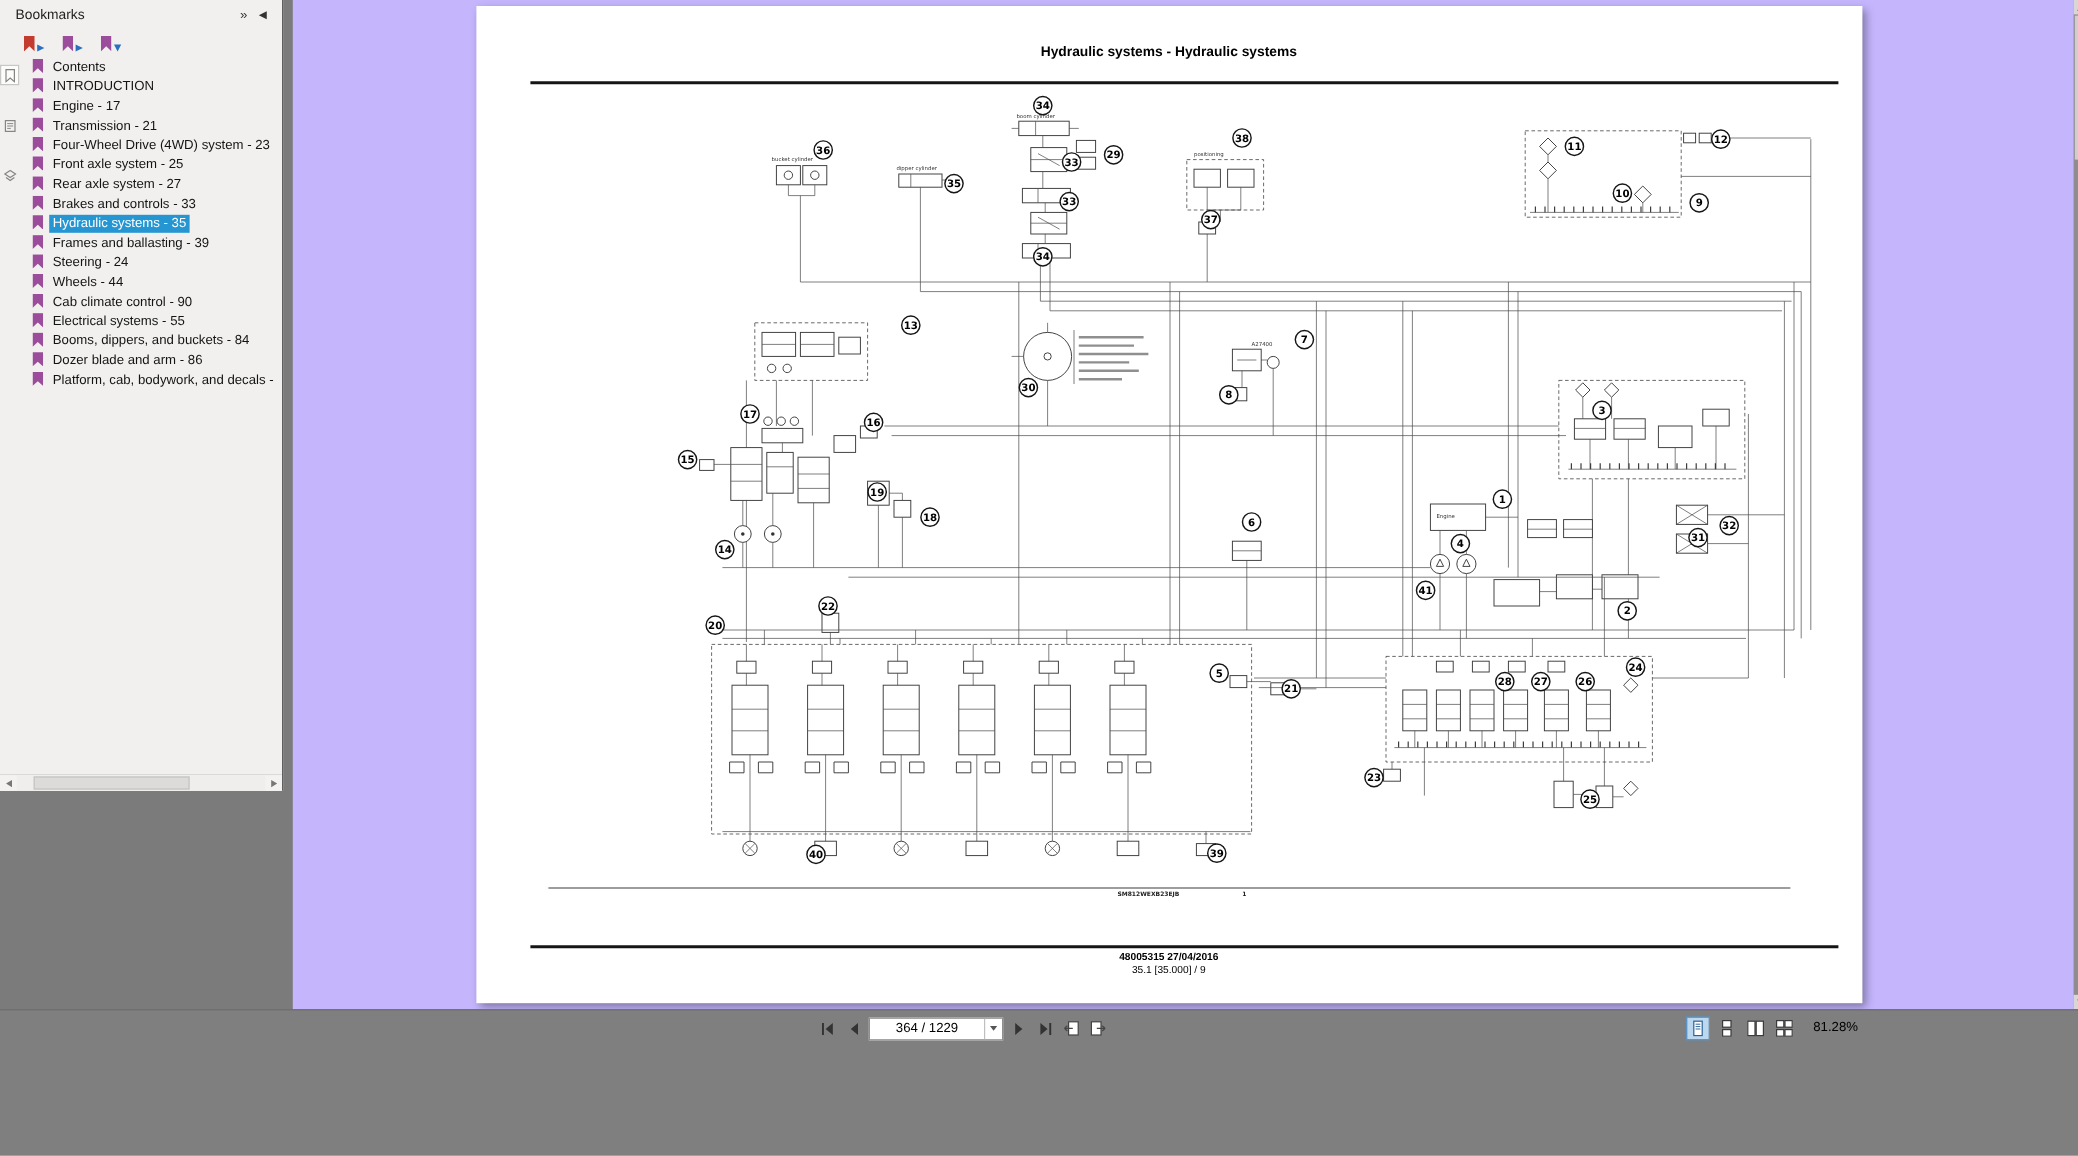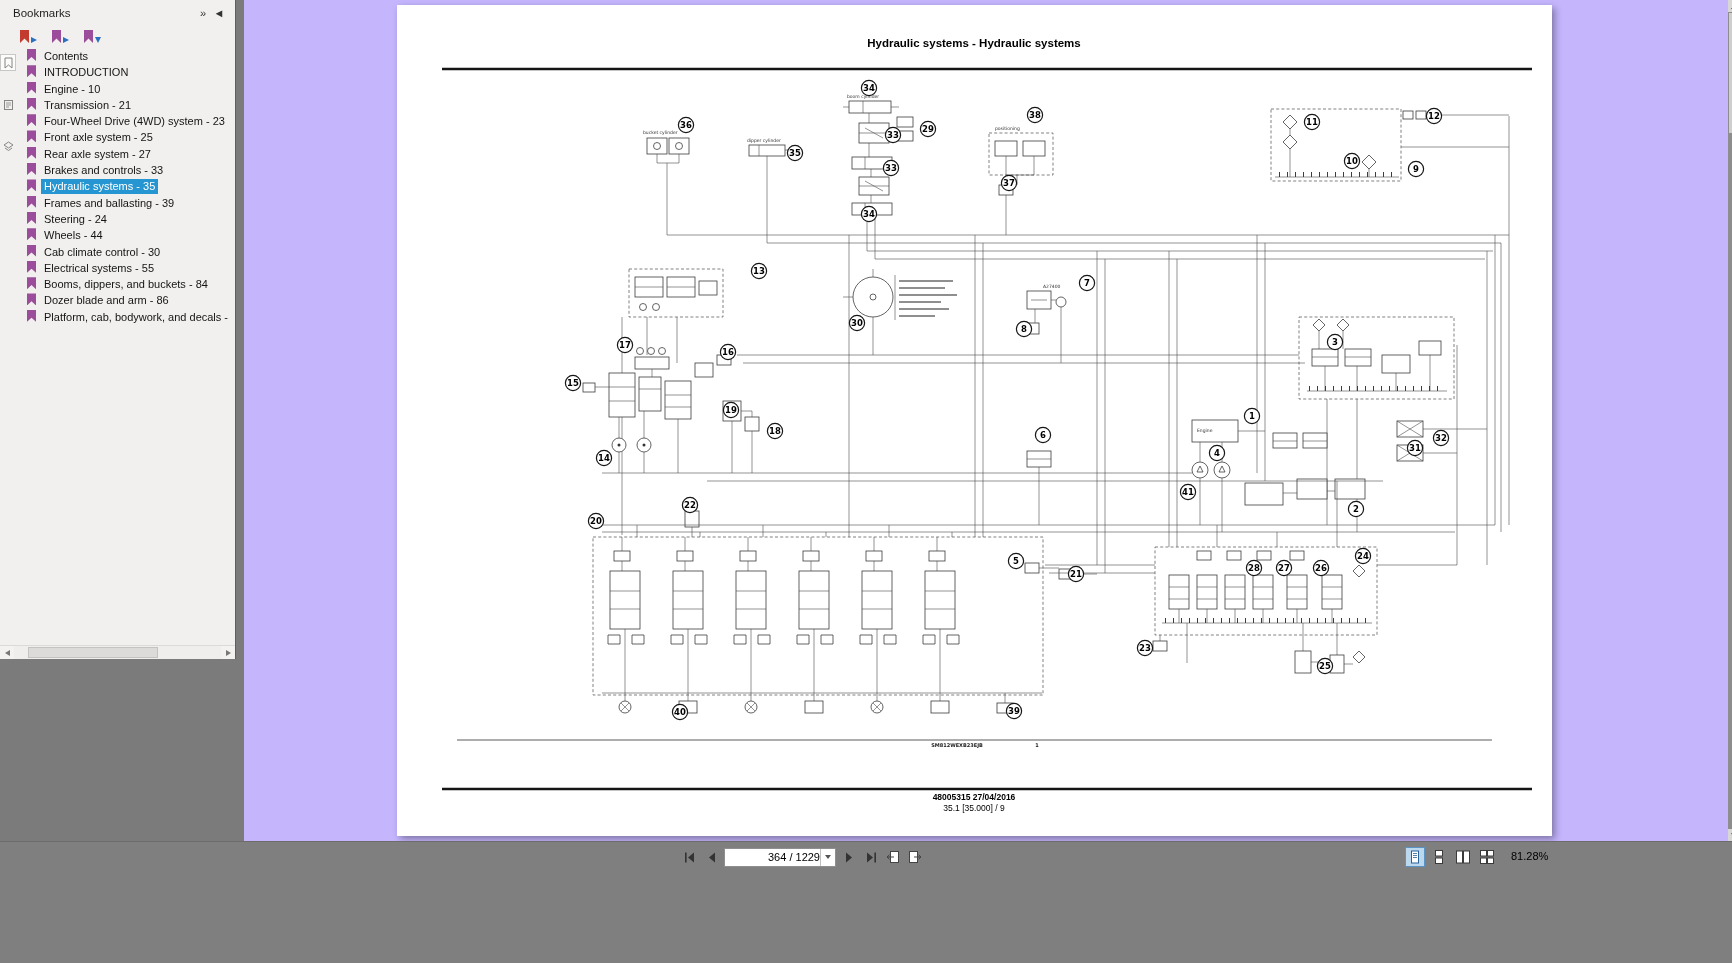--- a/index.html
+++ b/index.html
@@ -59,21 +59,21 @@
   .vs-up{top:0}.vs-down{bottom:0}
   .vs-thumb{position:absolute;left:1px;top:13px;width:9px;height:120px;background:#cfcecc}
 
   
   .statusbar{position:absolute;left:0;top:841px;width:100%;height:122px;background:#7f7f7f;
              border-top:1px solid #6c6c6c;box-sizing:border-box}
   .nav-group{position:absolute;left:680px;top:5px;display:flex;align-items:center;gap:4px;height:20px}
   .nav-btn{background:none;border:0;padding:0;width:18px;height:16px;display:flex;align-items:center;justify-content:center}
   .page-box{width:112px;height:19px;background:#fff;border:1px solid #8f8f8f;display:flex;
             align-items:center;font-size:11px;color:#000;box-sizing:border-box}
-  .page-box .val{flex:1;text-align:right}
+  .page-box .val{flex:1;text-align:center}
   .page-box .dd{width:15px;align-self:stretch;border-left:1px solid #bfbfbf;display:flex;
                 align-items:center;justify-content:center;background:none;padding:0;border-top:0;border-right:0;border-bottom:0}
   .view-group{position:absolute;left:1406px;top:6px;display:flex;gap:6px;align-items:center}
   .vg-btn{background:none;border:0;padding:1px;width:18px;height:18px;display:flex;align-items:center;
           justify-content:center;box-sizing:border-box}
   .vg-btn.active{background:#bcd8ee;outline:1px solid #5b93c5}
   .zoom{position:absolute;left:1511px;top:8px;font-size:11px;color:#000}
 
   
   .pg-title{font:700 11.5px "Liberation Sans",sans-serif;text-anchor:middle;fill:#000}
@@ -141,21 +141,21 @@
         <div class="bm-row">
           <span class="bm-flag"></span>
           <span class="bm-label">Contents</span>
         </div>
         <div class="bm-row">
           <span class="bm-flag"></span>
           <span class="bm-label">INTRODUCTION</span>
         </div>
         <div class="bm-row">
           <span class="bm-flag"></span>
-          <span class="bm-label">Engine - 10</span>
+          <span class="bm-label">Engine - 17</span>
         </div>
         <div class="bm-row">
           <span class="bm-flag"></span>
           <span class="bm-label">Transmission - 21</span>
         </div>
         <div class="bm-row">
           <span class="bm-flag"></span>
           <span class="bm-label">Four-Wheel Drive (4WD) system - 23</span>
         </div>
         <div class="bm-row">
@@ -181,21 +181,21 @@
         <div class="bm-row">
           <span class="bm-flag"></span>
           <span class="bm-label">Steering - 24</span>
         </div>
         <div class="bm-row">
           <span class="bm-flag"></span>
           <span class="bm-label">Wheels - 44</span>
         </div>
         <div class="bm-row">
           <span class="bm-flag"></span>
-          <span class="bm-label">Cab climate control - 30</span>
+          <span class="bm-label">Cab climate control - 90</span>
         </div>
         <div class="bm-row">
           <span class="bm-flag"></span>
           <span class="bm-label">Electrical systems - 55</span>
         </div>
         <div class="bm-row">
           <span class="bm-flag"></span>
           <span class="bm-label">Booms, dippers, and buckets - 84</span>
         </div>
         <div class="bm-row">

